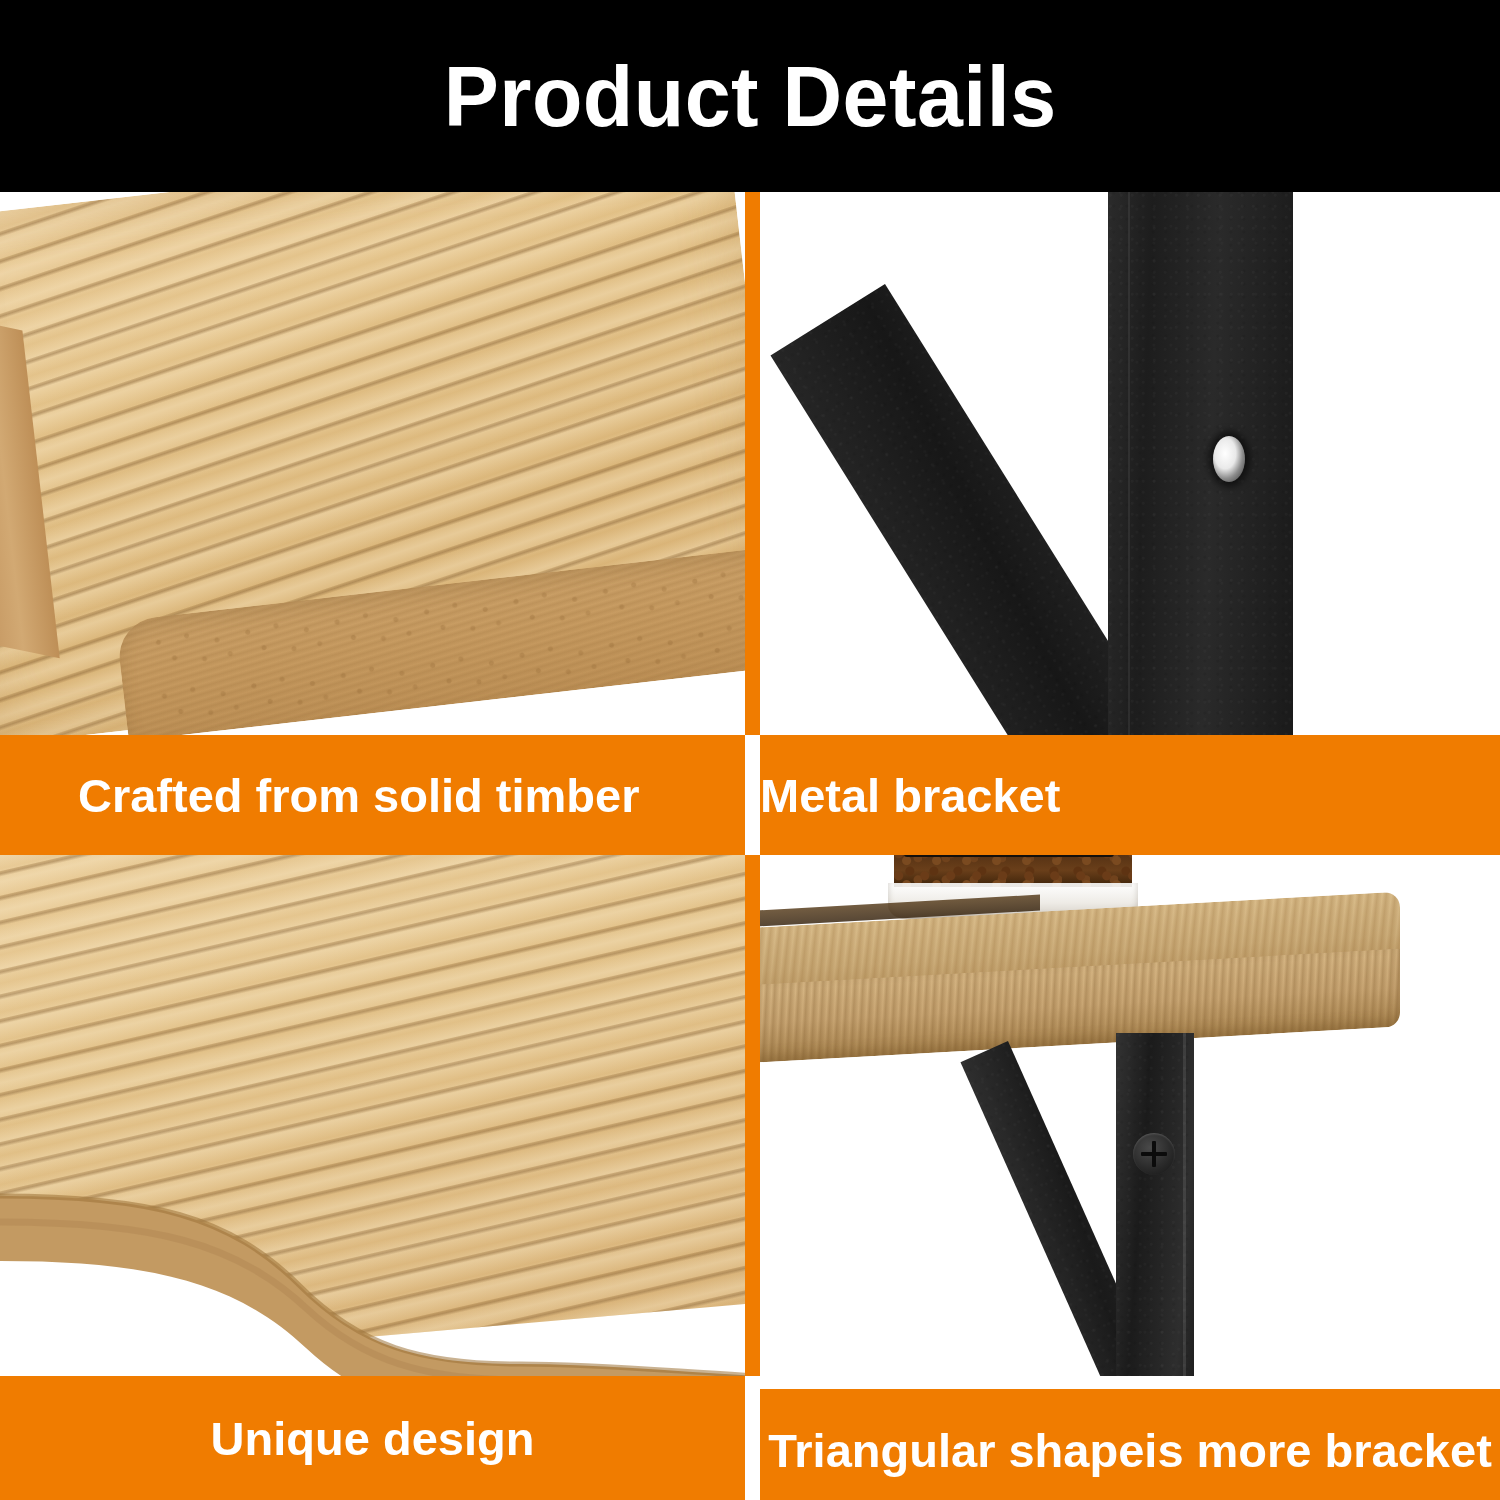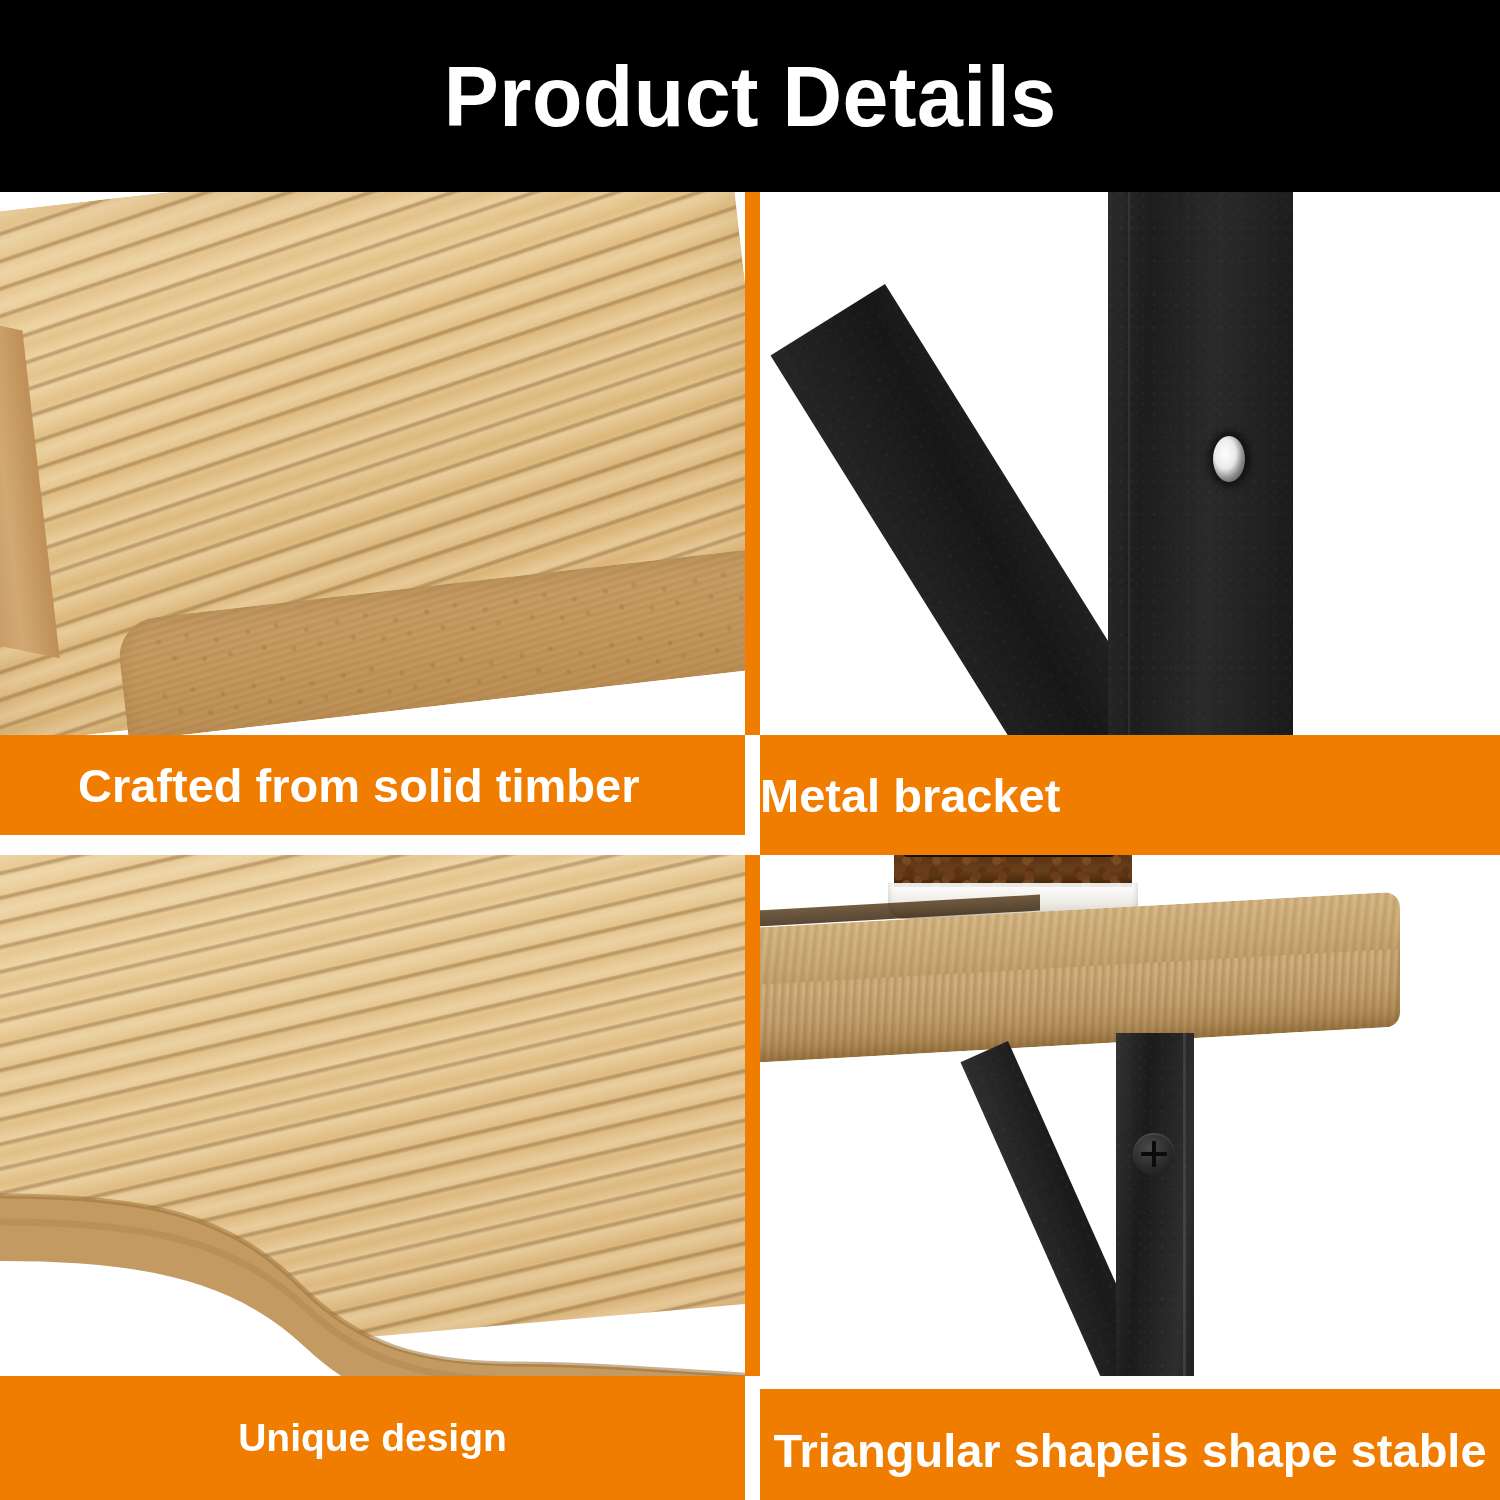--- a/index.html
+++ b/index.html
@@ -65,33 +65,33 @@
   .caption-band {
     position: absolute;
     background: #F07C00;
     display: flex;
     align-items: center;
     color: #ffffff;
     font-weight: bold;
     font-family: "Liberation Sans", sans-serif;
   }
   .cap-tl {
-    left: 0; top: 735px; width: 745px; height: 100px;
+    left: 0; top: 735px; width: 745px; height: 120px;
     padding-left: 78px; box-sizing: border-box;
     font-size: 47px;
   }
   .cap-tr {
     left: 760px; top: 735px; width: 740px; height: 120px;
     box-sizing: border-box;
     font-size: 47px;
   }
   .cap-bl {
     left: 0; top: 1376px; width: 745px; height: 124px;
     justify-content: center;
-    font-size: 39px;
+    font-size: 47px;
   }
   .cap-br {
     left: 760px; top: 1389px; width: 740px; height: 124px;
     justify-content: center;
     flex-direction: row;
     font-size: 47px;
     line-height: 1.06;
     text-align: center;
   }
 
@@ -474,16 +474,16 @@
       <div class="br-bracket-vert">
         <div class="noise-overlay"></div>
       </div>
       <div class="screw screw-1"></div>
 
     </div>
   </div>
 
   <div class="caption-band cap-br">
     <span>Triangular shape</span>
-    <span>is shape stable</span>
+    <span>is more bracket</span>
   </div>
 
 </div>
 
 </body></html>

